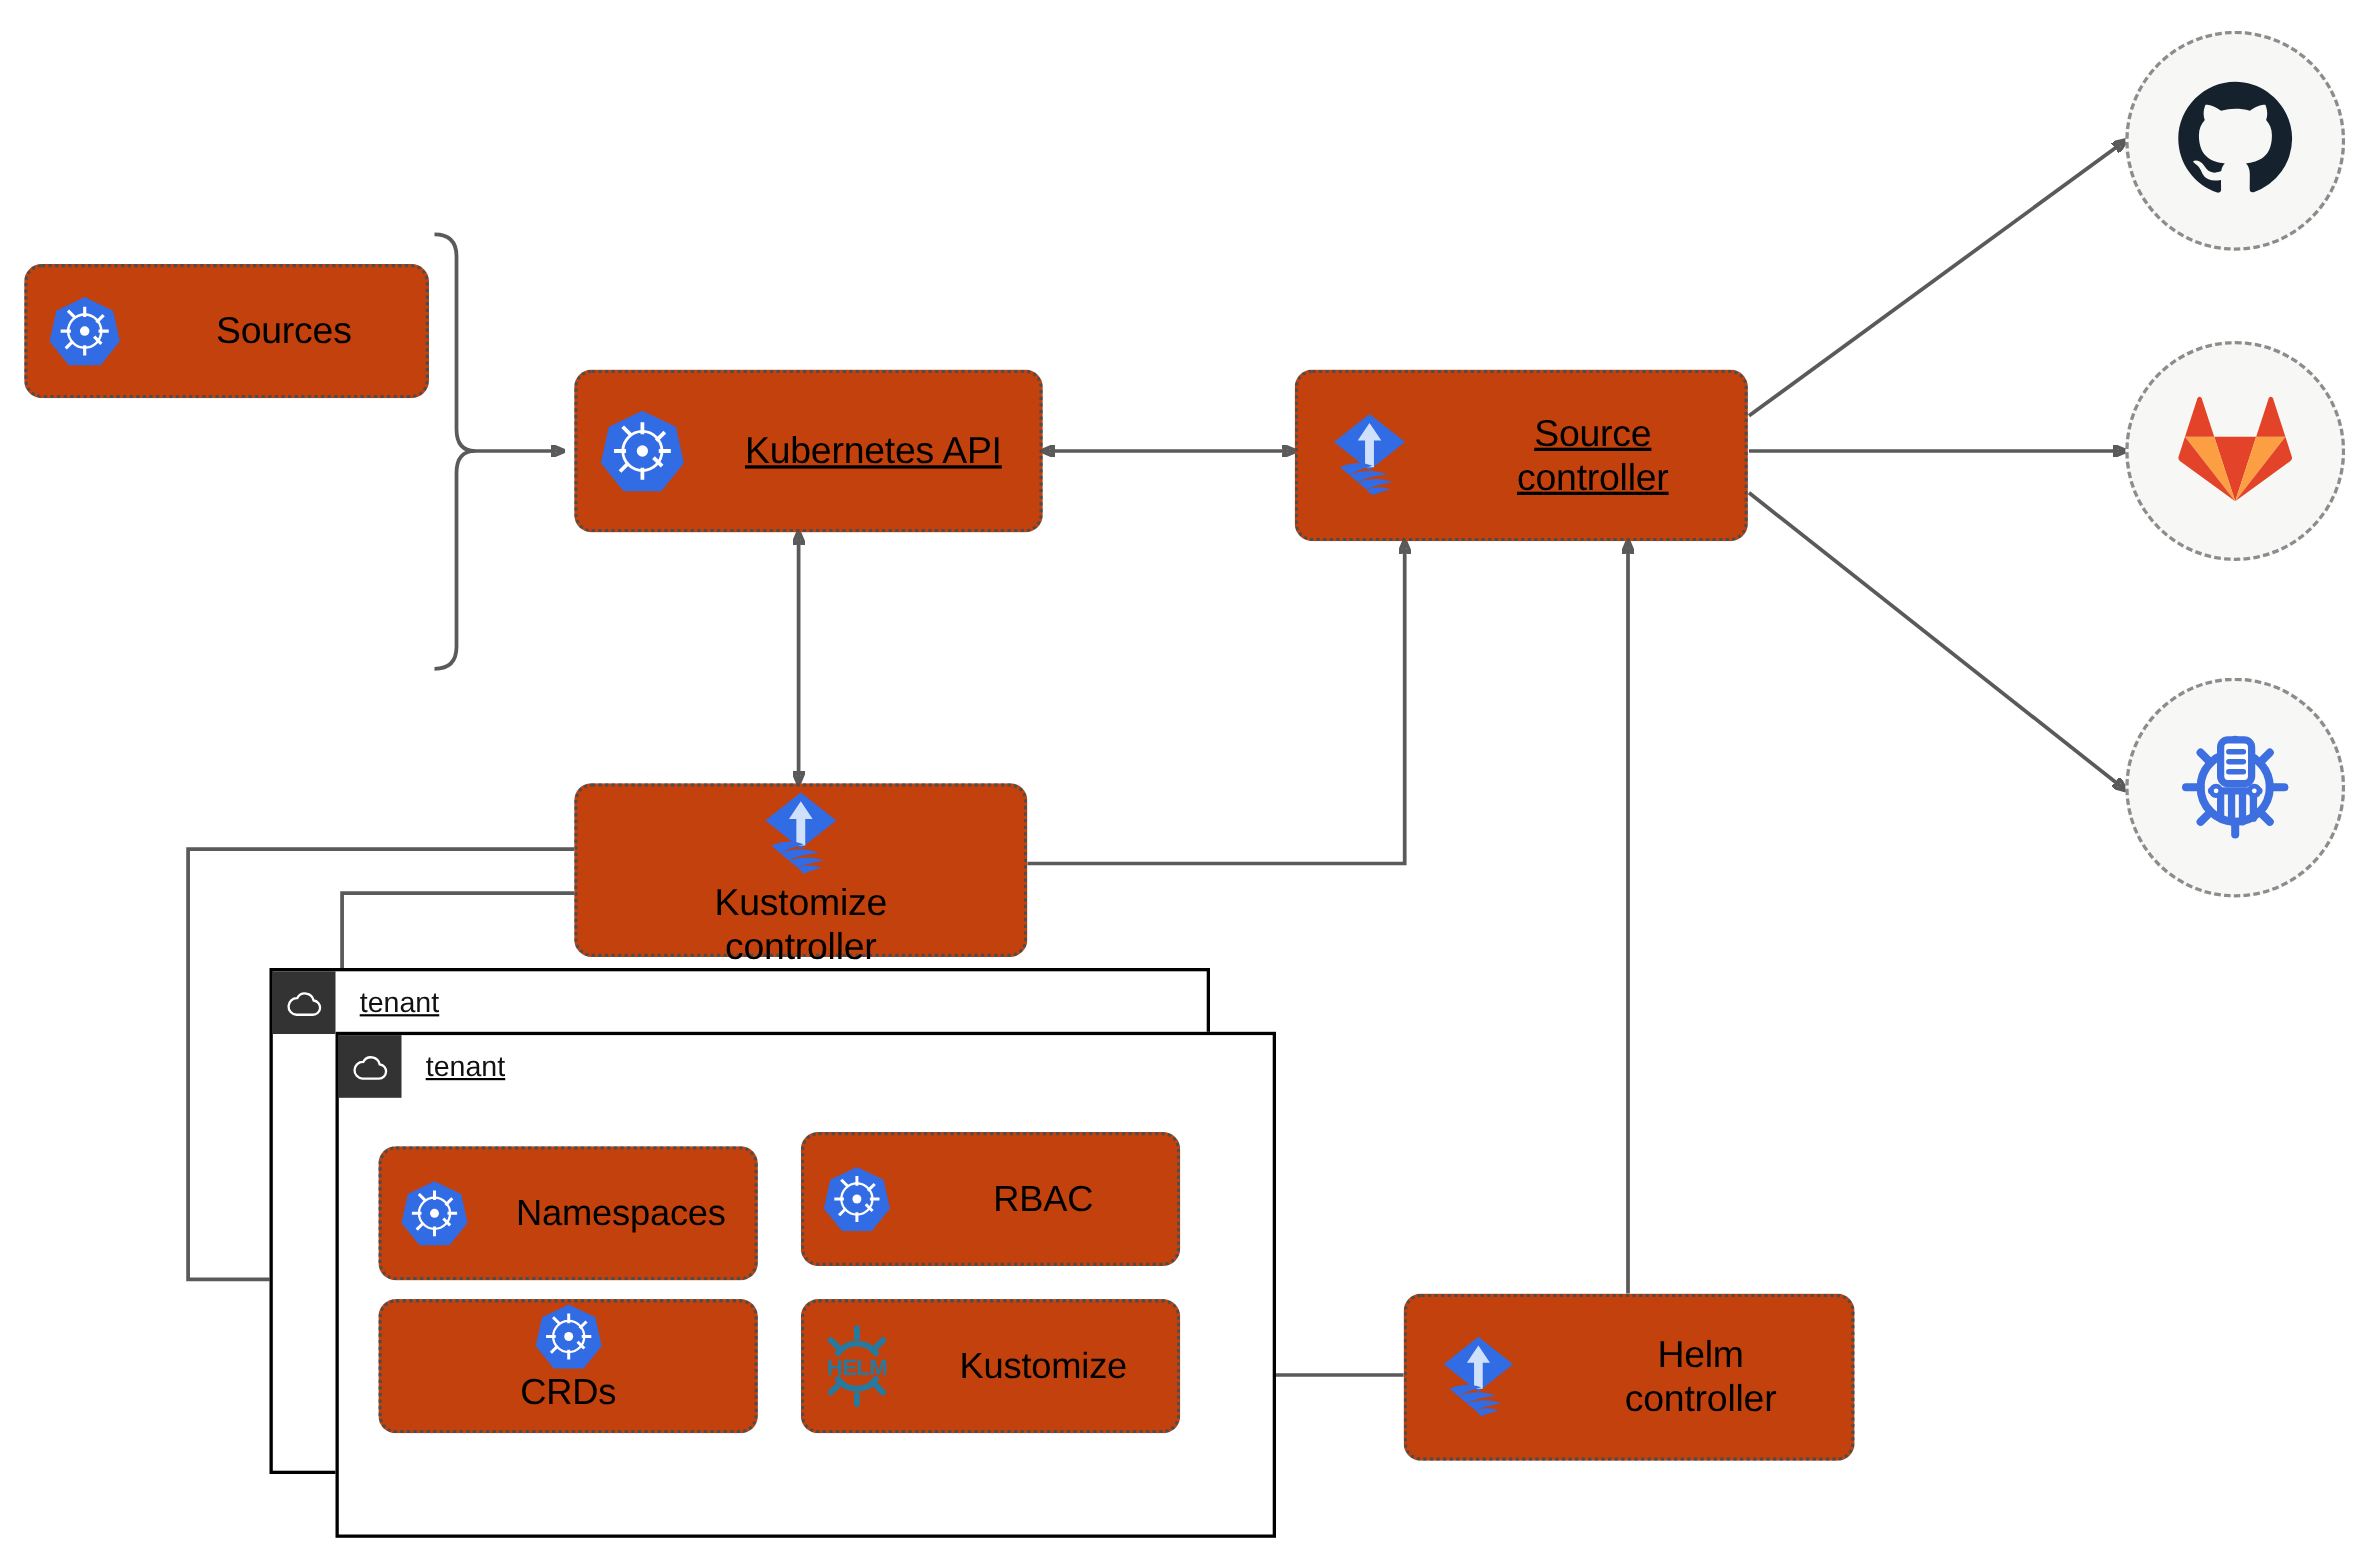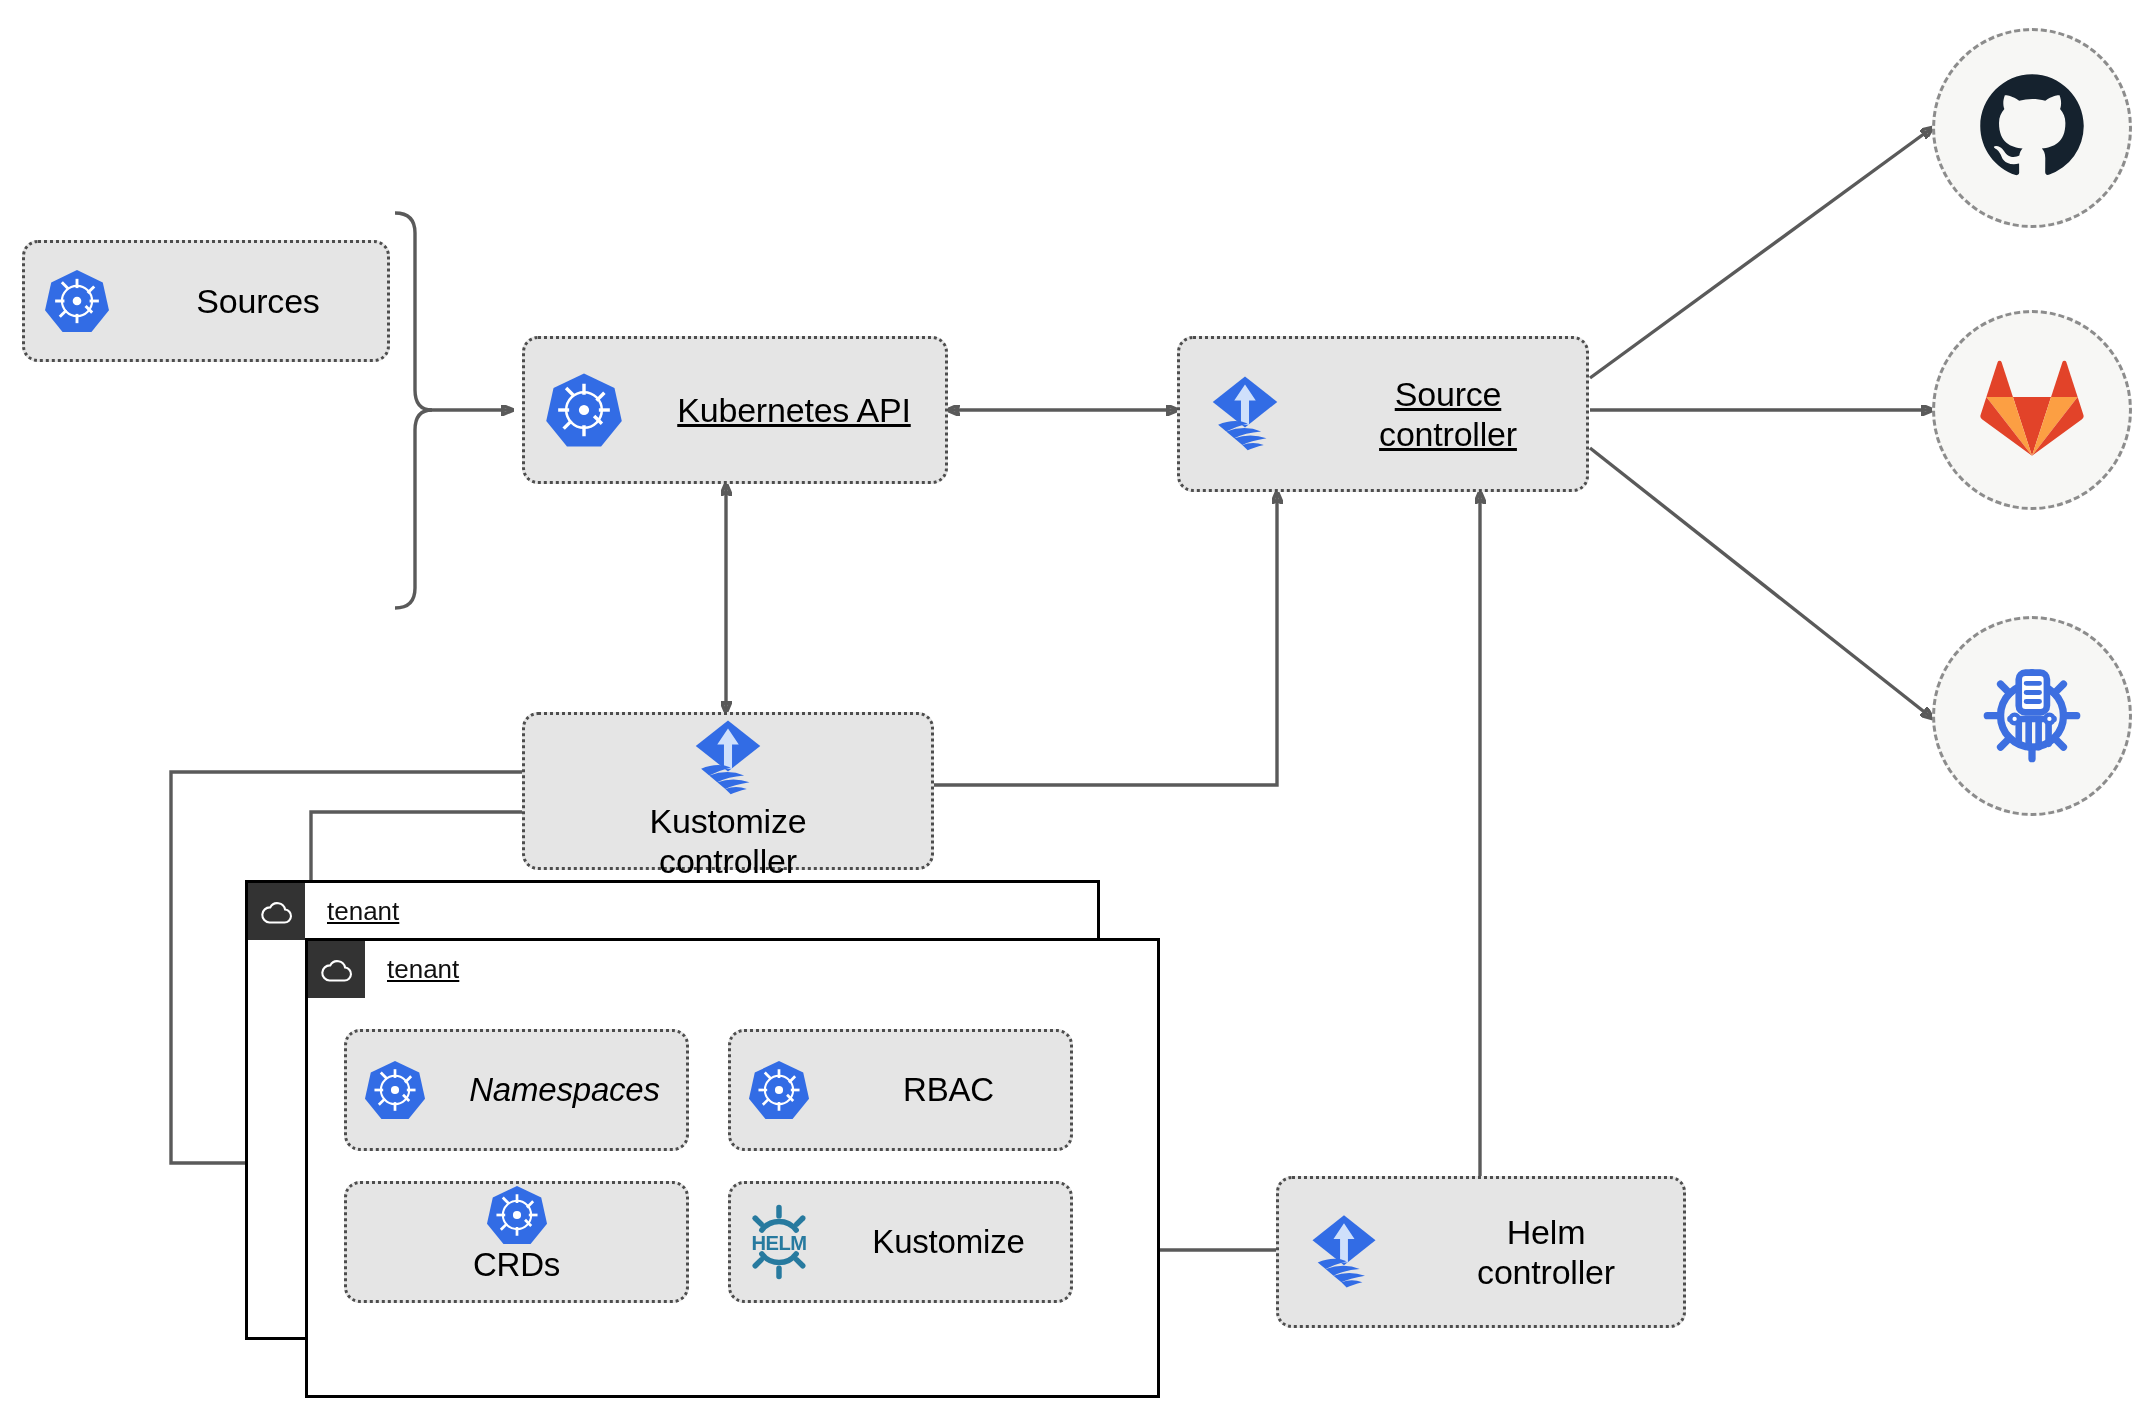--- a/index.html
+++ b/index.html
@@ -2,21 +2,21 @@
 <html><head>
 <meta charset="utf-8">
 <style>
   html,body{margin:0;padding:0;background:#ffffff;}
   body{font-family:"Liberation Sans",sans-serif;}
   #canvas{position:relative;width:2144px;height:1407px;background:#fff;overflow:hidden;}
 
   
   .node{
     position:absolute;
-    background:#e5e5e5;
+    background:#c2410c;
     border:3px dotted #4d4d4d;
     border-radius:16px;
     display:flex;align-items:center;
     box-sizing:border-box;
   }
   .node .ico{flex:0 0 auto;display:flex;align-items:center;justify-content:center;}
   .node .lbl{
     flex:1 1 auto;text-align:center;color:#000;
     font-size:34px;line-height:1.18;white-space:pre-line;
     letter-spacing:-0.2px;
@@ -249,21 +249,21 @@
   <div class="tenant" style="left:305px;top:938px;width:855px;height:460px;">
     <div class="tenant-head">
       <span class="tenant-badge">
         <svg width="34" height="26" viewBox="0 0 34 26">
           <path d="M9.5 23.5h15a6.5 6.5 0 0 0 .6-12.97A8 8 0 0 0 10.2 8.4 6.2 6.2 0 0 0 9.5 23.5z" fill="none" stroke="#fff" stroke-width="2.1"></path>
         </svg>
       </span>
       <span class="tenant-name">tenant</span>
     </div>
 
-    <div class="node small" style="left:36px;top:88px;width:345px;height:122px;font-style:italic;">
+    <div class="node small" style="left:36px;top:101px;width:345px;height:122px;">
       <span class="ico" style="width:96px;">
         <svg width="62" height="62" viewBox="0 0 64 64">
           <path d="M32 2 L57 14 L63 41 L46 62 L18 62 L1 41 L7 14 Z" fill="#326ce5"></path>
           <g fill="#fff">
             <circle cx="32" cy="32" r="4.2"></circle>
             <path d="M30.6 10.5h2.8v9h-2.8z"></path>
               <path d="M30.6 44.5h2.8v9h-2.8z"></path>
             <path d="M10.8 30.6h9v2.8h-9z"></path>
               <path d="M44.2 30.6h9v2.8h-9z"></path>
             <path d="M16.3 14.9l2-2 6.4 6.4-2 2z"></path>

